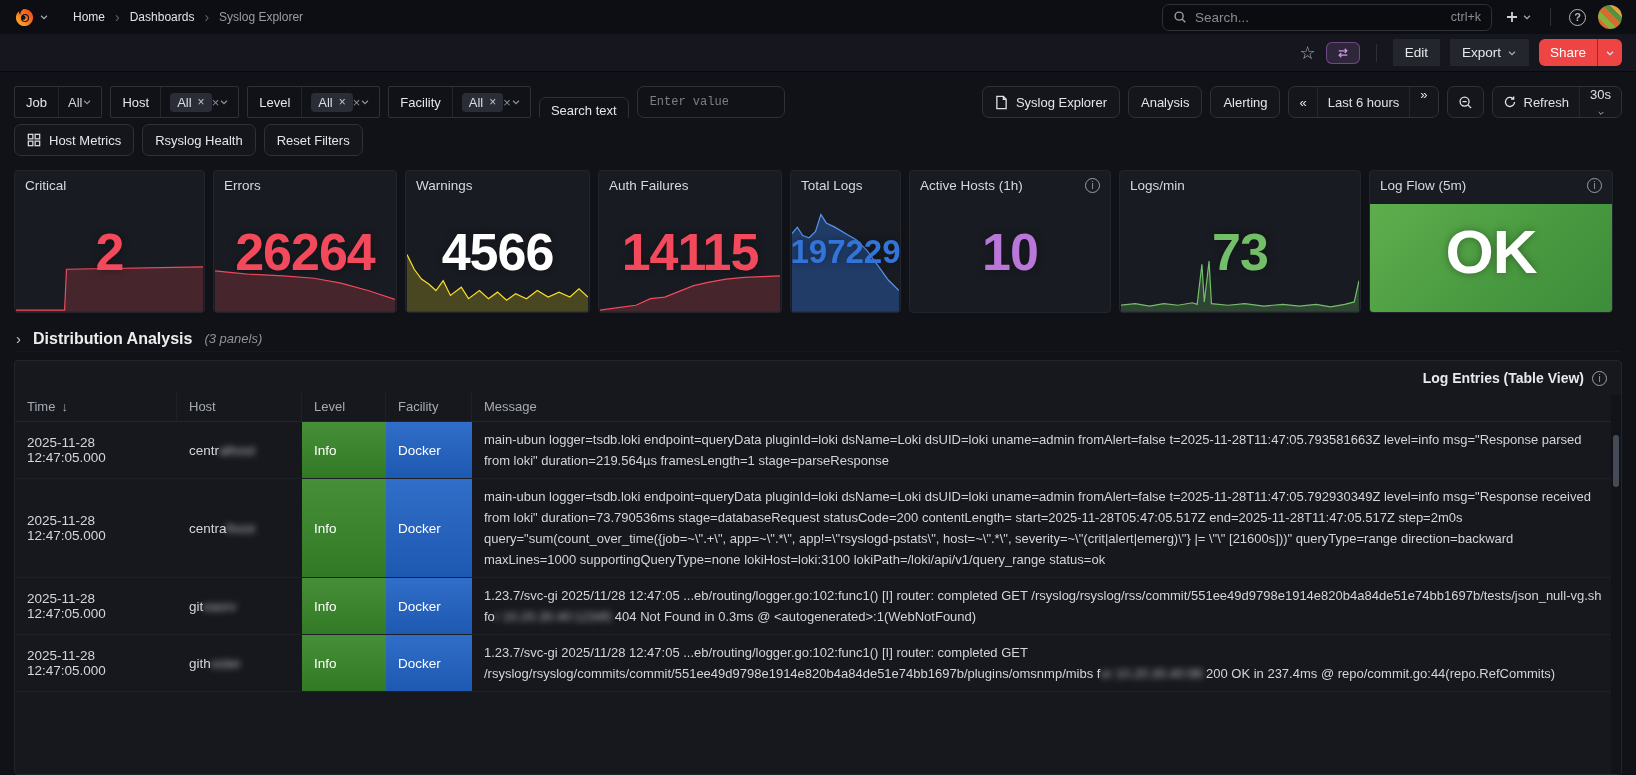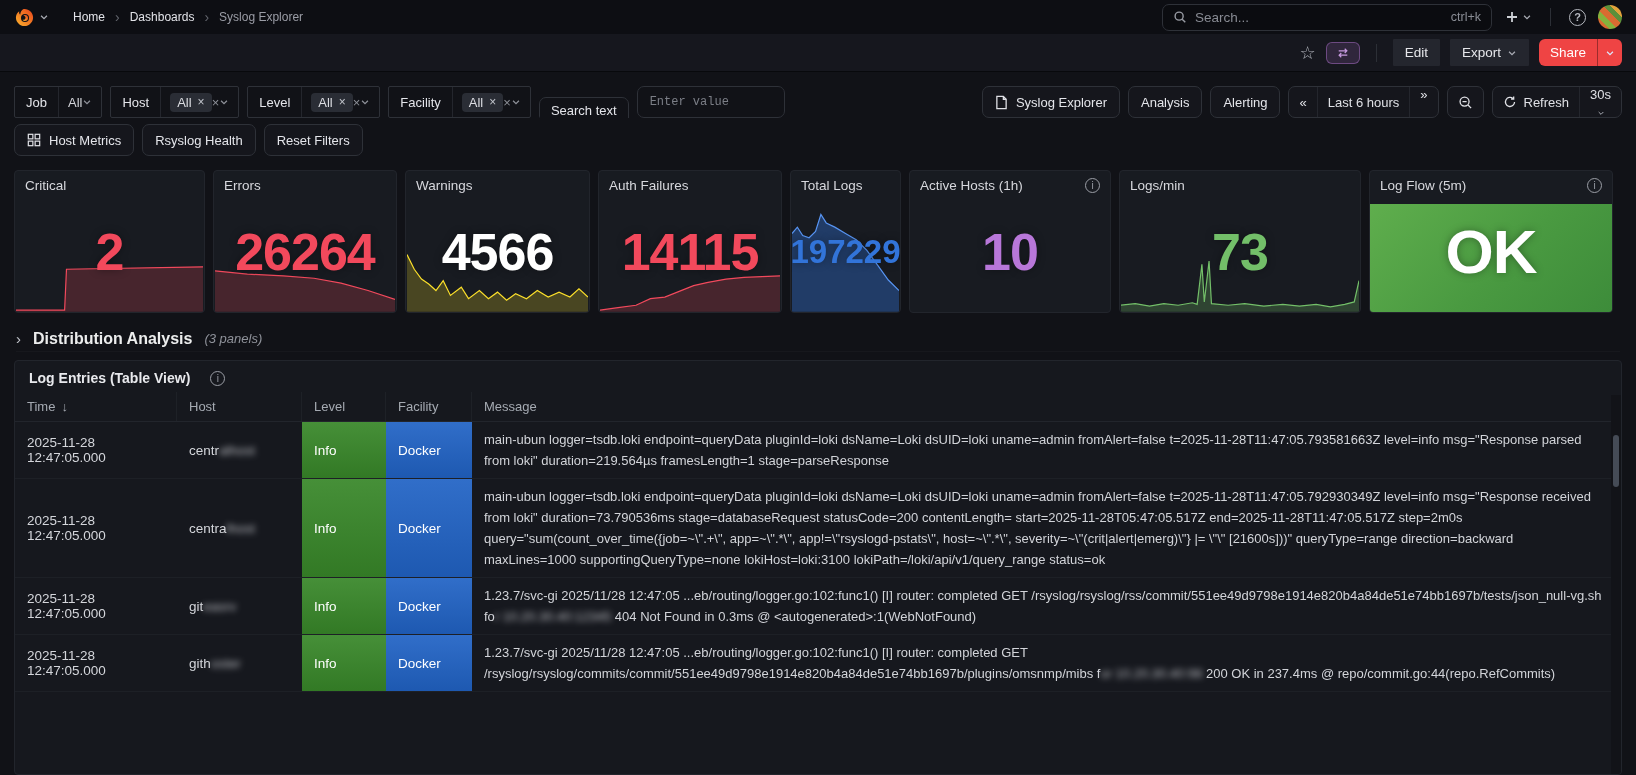--- a/index.html
+++ b/index.html
@@ -111,21 +111,21 @@
   
   .section { display:flex; align-items:center; gap:12px; margin:13px 2px 8px 2px; height:26px;
     border-bottom:1px solid #17181d; }
   .sec-chev { color:#c3c6cd; font-size:15px; }
   .sec-title { font-size:16px; font-weight:700; color:#eceded; }
   .sec-meta { font-size:13px; font-style:italic; color:#8f929a; }
 
   
   .tpanel { flex:1; background:#16181e; border:1px solid #22252c; border-radius:4px;
     position:relative; overflow:hidden; display:flex; flex-direction:column; }
-  .tp-head { display:flex; align-items:center; gap:20px; padding:9px 14px 6px 14px; }
+  .tp-head { display:flex; align-items:center; gap:8px; padding:9px 14px 6px 14px;justify-content:flex-end; }
   .tp-title { font-weight:700; font-size:14px; color:#e8e9ed; }
   .thead { display:flex; color:#a5aab2; font-weight:500; border-bottom:1px solid #22252c; }
   .th { padding:7px 12px; border-right:1px solid #1e2127; display:flex; align-items:center; gap:6px; }
   .th:last-child { border-right:none; }
   .sort-arrow { color:#a5aab2; }
   .c-time { width:162px; flex:none; }
   .c-host { width:125px; flex:none; }
   .c-level { width:84px; flex:none; }
   .c-fac { width:86px; flex:none; }
   .c-msg { flex:1; }

